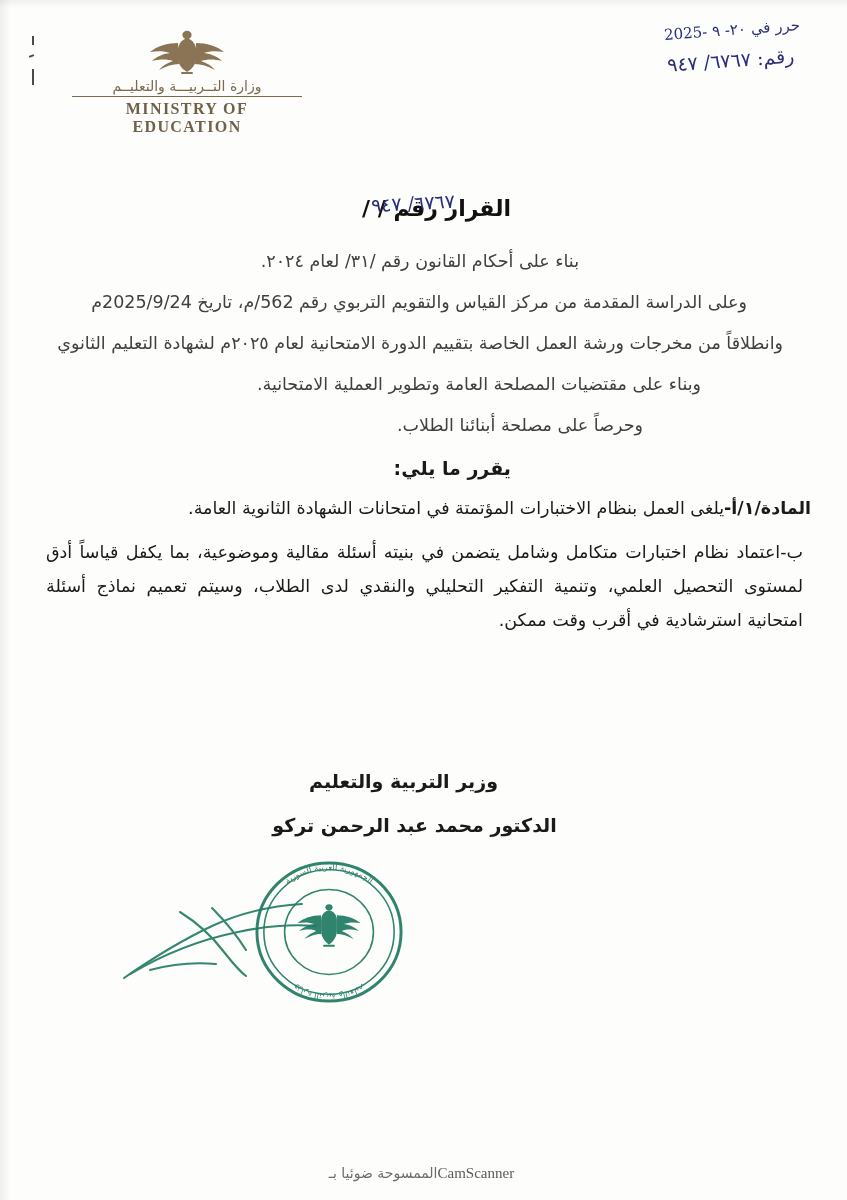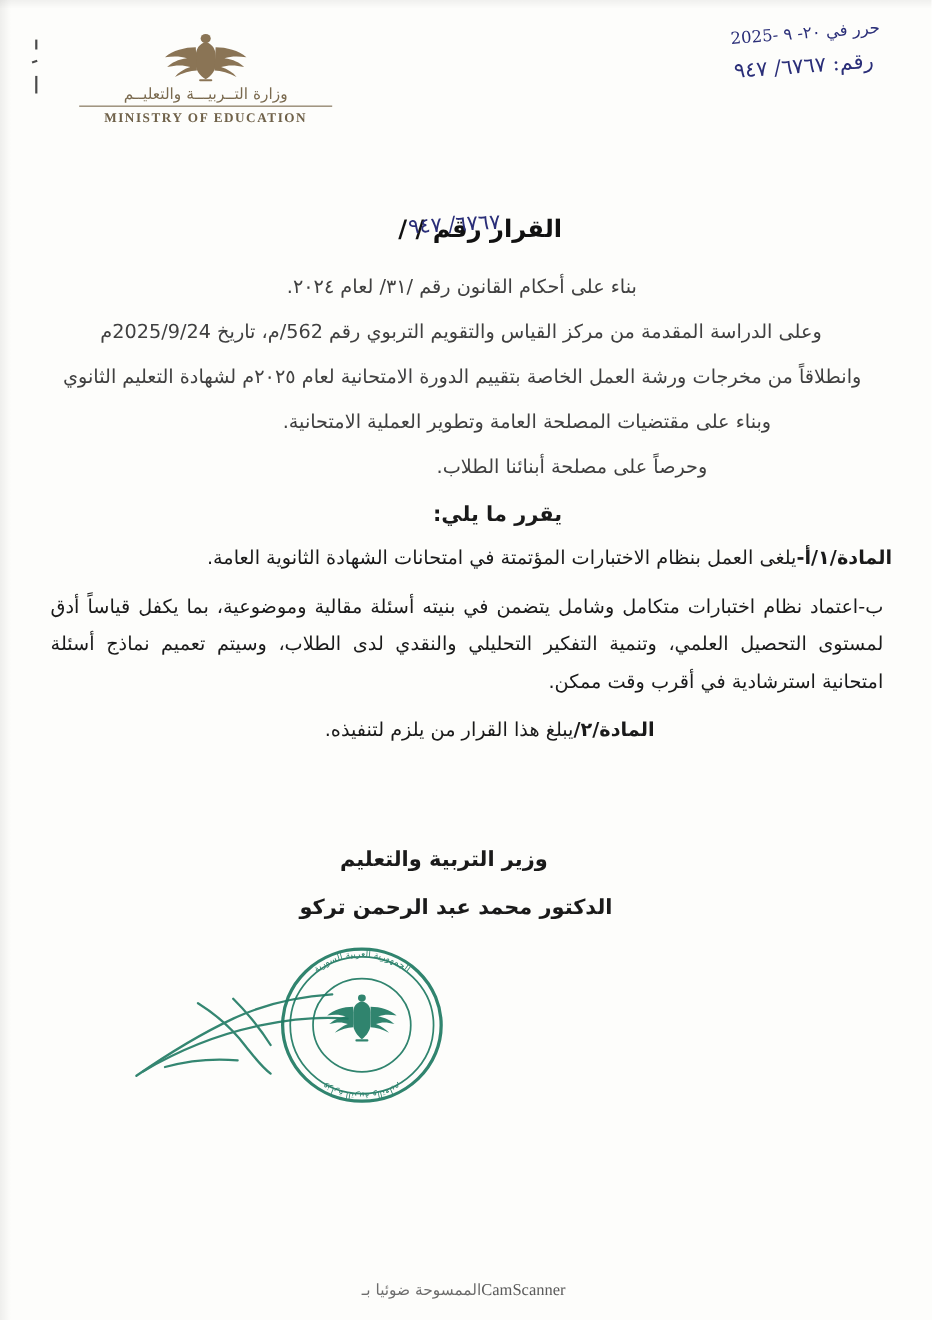--- a/index.html
+++ b/index.html
@@ -72,21 +72,21 @@
     font-family: "DejaVu Sans", sans-serif;
     margin-bottom: 1px;
   }
   .ministry-rule {
     width: 100%;
     height: 1px;
     background: #7a6a4f;
     margin: 2px auto 3px auto;
   }
   .ministry-en {
-    font-size: 12px;
+    font-size: 16px;
     letter-spacing: 1.4px;
     color: #6f6149;
     font-family: "Liberation Serif", serif;
     font-weight: bold;
     direction: ltr;
   }
 
   .edge-marks {
     position: absolute;
     top: 36px;
@@ -313,23 +313,20 @@
     <div class="heading-line">يقرر ما يلي:</div>
 
     <p class="article">
       <b>المادة/١/</b><b>أ-</b><span>يلغى العمل بنظام الاختبارات المؤتمتة في امتحانات الشهادة الثانوية العامة.</span>
     </p>
 
     <p class="article-block">
       <span>ب-</span><span>اعتماد نظام اختبارات متكامل وشامل يتضمن في بنيته أسئلة مقالية وموضوعية، بما يكفل قياساً أدق لمستوى التحصيل العلمي، وتنمية التفكير التحليلي والنقدي لدى الطلاب، وسيتم تعميم نماذج أسئلة امتحانية استرشادية في أقرب وقت ممكن.</span>
     </p>
 
-    <p class="article-last">
-      <b>المادة/٢/</b><span>يبلغ هذا القرار من يلزم لتنفيذه.</span>
-    </p>
   </div>
 
   <div class="signature">
     <div class="sig-title">وزير التربية والتعليم</div>
     <div class="sig-name">الدكتور محمد عبد الرحمن تركو</div>
   </div>
 
   <div class="stamp-area">
 
     <svg class="sig-scribble" viewBox="0 0 210 110">

